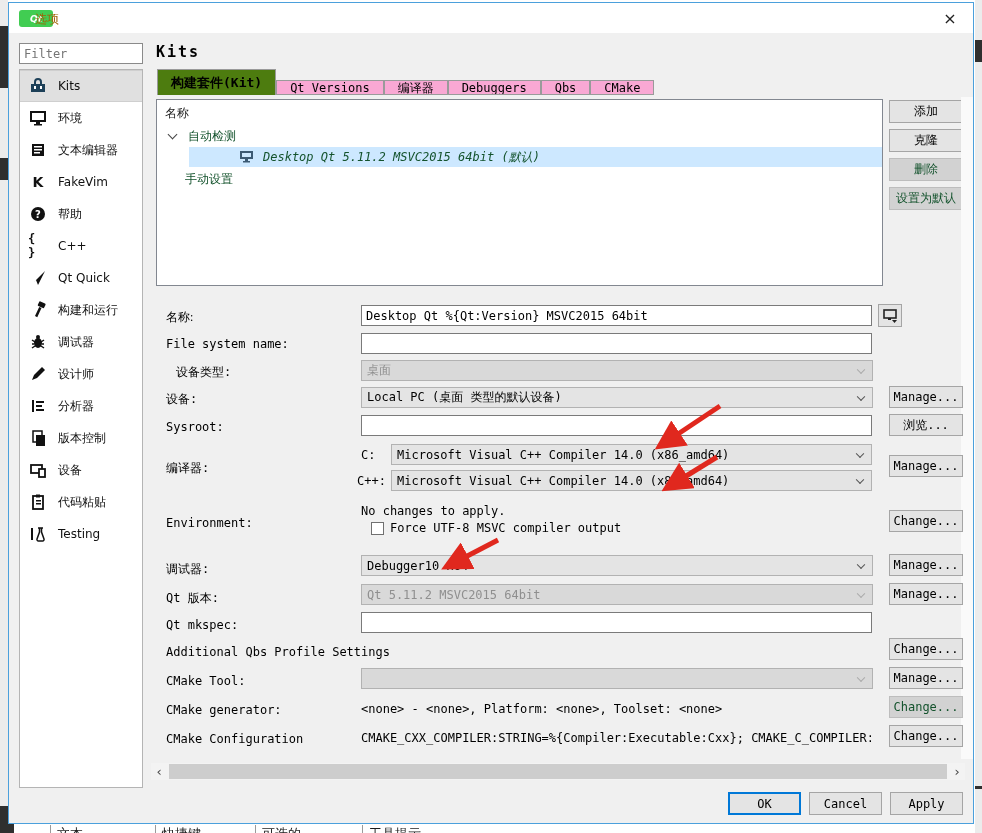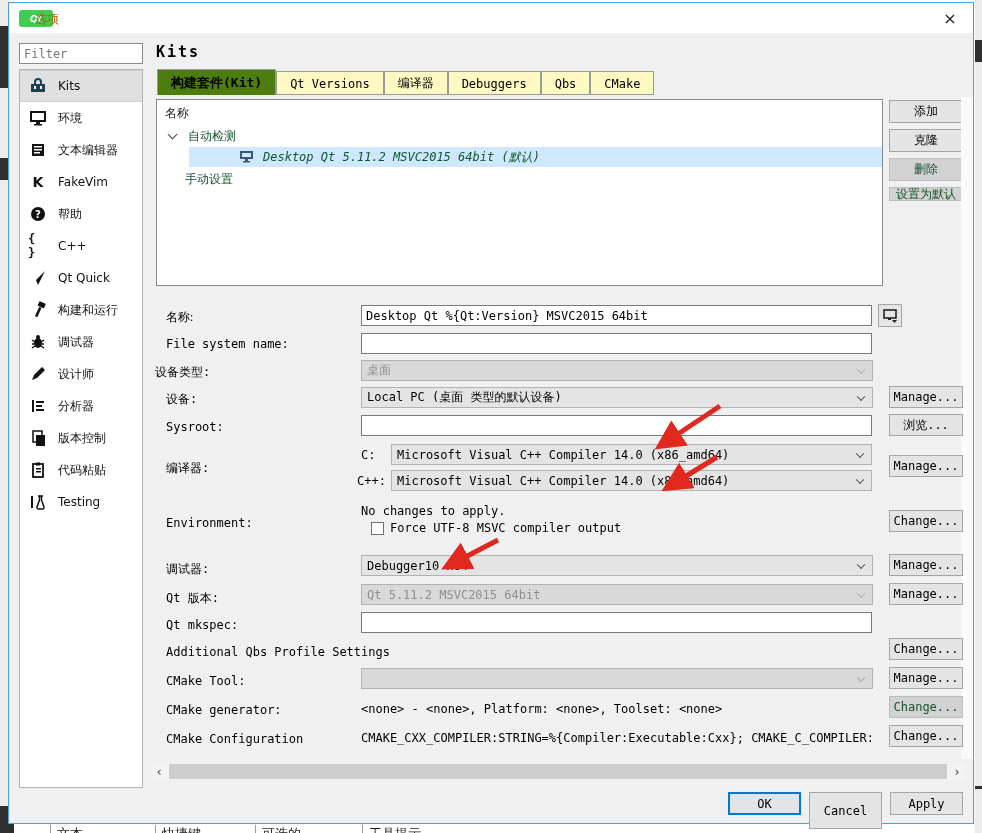--- a/index.html
+++ b/index.html
@@ -31,22 +31,22 @@
              background:#ffffff; border:1px solid #b4b4b4; }
   .side-item { height:32px; display:flex; align-items:center; gap:10px; padding-left:8px;
                font:12px "DejaVu Sans", sans-serif; color:#111; cursor:pointer; }
   .side-item.selected { background:#e0e0e0; border-top:1px solid #cfcfcf; border-bottom:1px solid #cfcfcf; }
   .side-item .ic { width:20px; height:20px; display:flex; align-items:center; justify-content:center; flex:0 0 20px; }
 
   .page-title { position:absolute; left:147px; top:40px; font:bold 15px "DejaVu Sans Mono", monospace; color:#000; letter-spacing:2px; }
 
   .tabs { position:absolute; left:148px; top:66px; height:26px; display:flex; align-items:flex-end; }
   .tabs::after { content:""; position:absolute; left:0; right:0; bottom:0; height:1px; background:#9a9a9a; }
-  .tab { position:relative; border:1px solid #9a9a9a; border-bottom:none; background:#fef9c3;
-         padding:0 13px; height:24px; display:flex; align-items:center;
+  .tab { position:relative; border:1px solid #9a9a9a; border-bottom:none; background:#f9a8d4;
+         padding:0 13px; height:15px; display:flex; align-items:center;
          font:12px "DejaVu Sans Mono", monospace; white-space:nowrap; cursor:pointer; z-index:0; }
   .tab.active { height:26px; font:bold 13px "DejaVu Sans Mono", monospace; z-index:2; background:#4d7c0f; }
 
   .tree { position:absolute; left:147px; top:96px; width:727px; height:187px;
           background:#fff; border:1px solid #828790; overflow:hidden; }
   .tree-hdr { position:absolute; left:8px; top:5px; font:12px "DejaVu Sans", sans-serif; color:#222; }
   .tree-row { position:absolute; left:0; width:100%; height:20px; display:flex; align-items:center;
               font:12px "DejaVu Sans", sans-serif; color:#14532d; cursor:pointer; }
   .chev-open { width:7px; height:7px; border-right:1px solid #444; border-bottom:1px solid #444;
                transform:rotate(45deg); margin:-3px 0 0 0; }
@@ -211,20 +211,29 @@
         <svg width="18" height="18">
             <rect x="4" y="2" width="9" height="11" fill="#fff" stroke="#111" stroke-width="1.5"></rect>
             <rect x="7" y="6" width="9" height="11" fill="#111"></rect>
           </svg>
       </span>
       <span>版本控制</span>
     </div>
     <div class="side-item">
       <span class="ic">
         <svg width="18" height="18">
+            <rect x="2" y="4" width="11" height="8" fill="none" stroke="#111" stroke-width="1.8"></rect>
+            <rect x="10" y="8" width="6" height="8" fill="#fff" stroke="#111" stroke-width="1.8"></rect>
+          </svg>
+      </span>
+      <span>设备</span>
+    </div>
+    <div class="side-item">
+      <span class="ic">
+        <svg width="18" height="18">
             <rect x="4" y="3" width="10" height="13" fill="none" stroke="#111" stroke-width="1.8"></rect>
             <rect x="7" y="1.5" width="4" height="3" fill="#111"></rect>
             <rect x="7" y="7" width="5" height="1.5" fill="#111"></rect>
             <rect x="7" y="10" width="5" height="1.5" fill="#111"></rect>
           </svg>
       </span>
       <span>代码粘贴</span>
     </div>
     <div class="side-item">
       <span class="ic">
@@ -266,38 +275,38 @@
       <span class="kit-name" style="margin-left:8px;">Desktop Qt 5.11.2 MSVC2015 64bit (默认)</span>
     </div>
     <div class="tree-row" style="top:69px;">
       <span style="margin-left:28px;">手动设置</span>
     </div>
   </div>
 
   <div class="btn" style="left:880px;top:97px;width:74px;height:23px;">添加</div>
   <div class="btn" style="left:880px;top:126px;width:74px;height:23px;">克隆</div>
   <div class="btn disabled" style="left:880px;top:155px;width:74px;height:23px;">删除</div>
-  <div class="btn disabled" style="left:880px;top:184px;width:74px;height:14px;font-family:Liberation Mono, monospace;">设置为默认</div>
+  <div class="btn disabled" style="left:880px;top:184px;width:74px;height:23px;font-family:Liberation Mono, monospace;">设置为默认</div>
 
   <div class="vgutter"></div>
 
   <div class="lbl" style="left:157px;top:306px;font-family:Liberation Serif, serif;">名称:</div>
   <input class="field" style="left: 352px; top: 302px; width: 511px; height: 21px;" value="Desktop Qt %{Qt:Version} MSVC2015 64bit">
   <div class="btn" style="left:869px;top:301px;width:24px;height:23px;">
     <svg width="15" height="14">
         <rect x="1" y="1" width="12" height="8" fill="none" stroke="#222" stroke-width="1.6"></rect>
         <rect x="5" y="9" width="3" height="2" fill="#222"></rect>
         <polygon points="9,11 14,11 11.5,14" fill="#222"></polygon>
       </svg>
   </div>
 
   <div class="lbl" style="left:157px;top:334px;">File system name:</div>
   <input class="field" style="left: 352px; top: 330px; width: 511px; height: 21px;" value="">
 
-  <div class="lbl" style="left:146px;top:361px;">设备类型:</div>
+  <div class="lbl" style="left:167px;top:361px;">设备类型:</div>
   <div class="combo disabled" style="left:352px;top:357px;width:512px;height:21px;">
     <span>桌面</span>
     <span class="chev"></span>
   </div>
 
   <div class="lbl" style="left:157px;top:388px;">设备:</div>
   <div class="combo" style="left:352px;top:384px;width:512px;height:21px;">
     <span>Local PC (桌面 类型的默认设备)</span>
     <span class="chev"></span>
   </div>
@@ -363,21 +372,21 @@
   <div class="lbl" style="left:352px;top:728px;max-width:510px;overflow:hidden;">CMAKE_CXX_COMPILER:STRING=%{Compiler:Executable:Cxx}; CMAKE_C_COMPILER:STRING=%{Com…</div>
   <div class="btn" style="left:880px;top:722px;width:74px;height:22px;">Change...</div>
 
   <div class="hscroll">
     <div class="hs-arrow" style="left:0;">‹</div>
     <div class="hs-thumb"></div>
     <div class="hs-arrow" style="right:0;">›</div>
   </div>
 
   <div class="btn primary" style="left:719px;top:789px;width:73px;height:23px;">OK</div>
-  <div class="btn" style="left:800px;top:789px;width:73px;height:37px;">Cancel</div>
+  <div class="btn" style="left:800px;top:789px;width:73px;height:23px;">Cancel</div>
   <div class="btn" style="left:881px;top:789px;width:73px;height:23px;">Apply</div>
 </div>
 
 <svg class="arrow-layer">
   <defs>
     <marker id="ah" markerWidth="6" markerHeight="6" refX="4" refY="3" orient="auto">
       <polygon points="0,0 6,3 0,6" fill="#e0281e"></polygon>
     </marker>
   </defs>
   <line x1="720" y1="406" x2="663" y2="444" stroke="#e0281e" stroke-width="5" marker-end="url(#ah)"></line>

